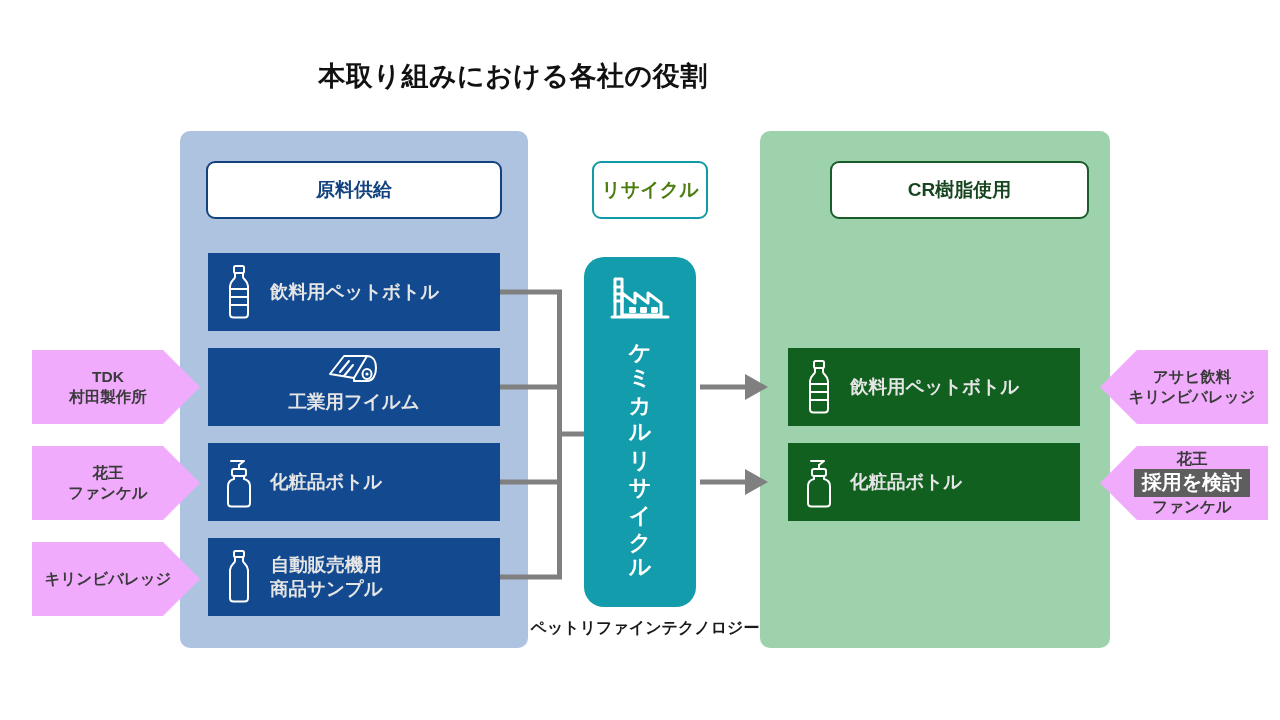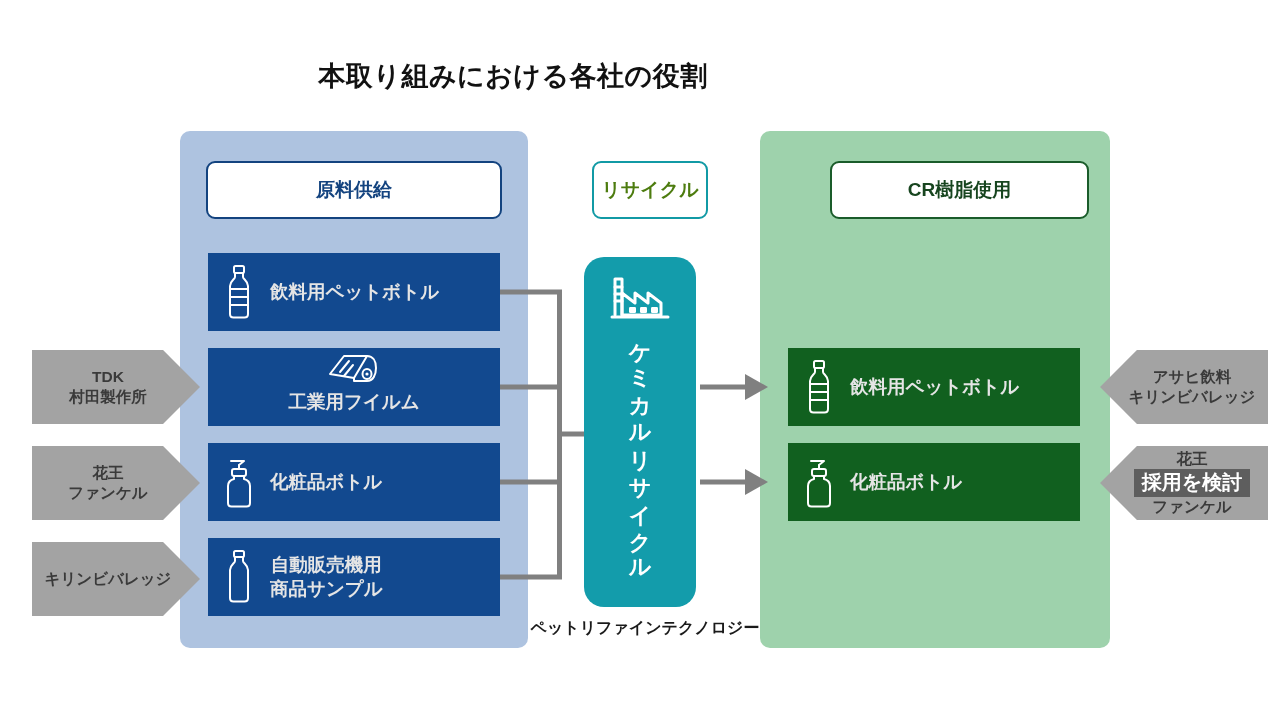--- a/index.html
+++ b/index.html
@@ -159,21 +159,21 @@
     text-align: center;
     font-size: 16px;
     font-weight: bold;
     color: #1a1a1a;
     white-space: nowrap;
   }
 
   
   .chevron {
     position: absolute;
-    background: #a3a3a3;
+    background: #f0abfc;
     display: flex;
     flex-direction: column;
     align-items: center;
     justify-content: center;
     font-size: 15.5px;
     font-weight: bold;
     color: #3a3a3a;
     line-height: 1.3;
     box-sizing: border-box;
   }

